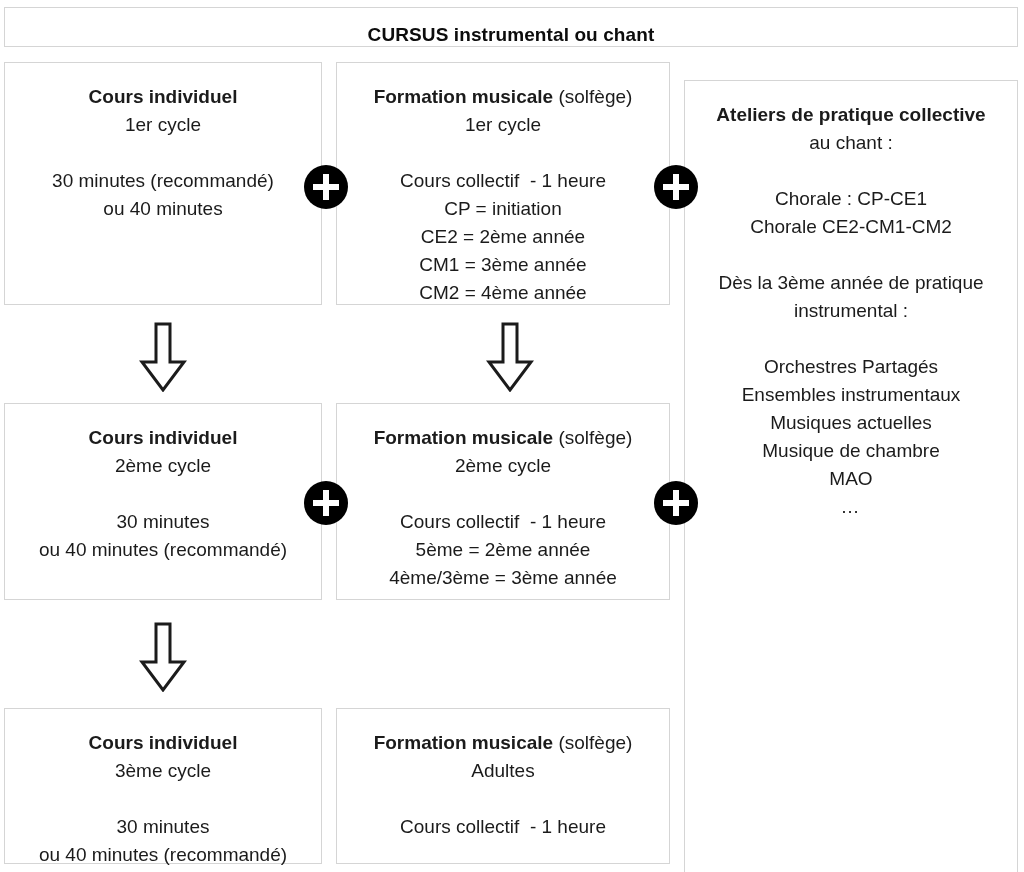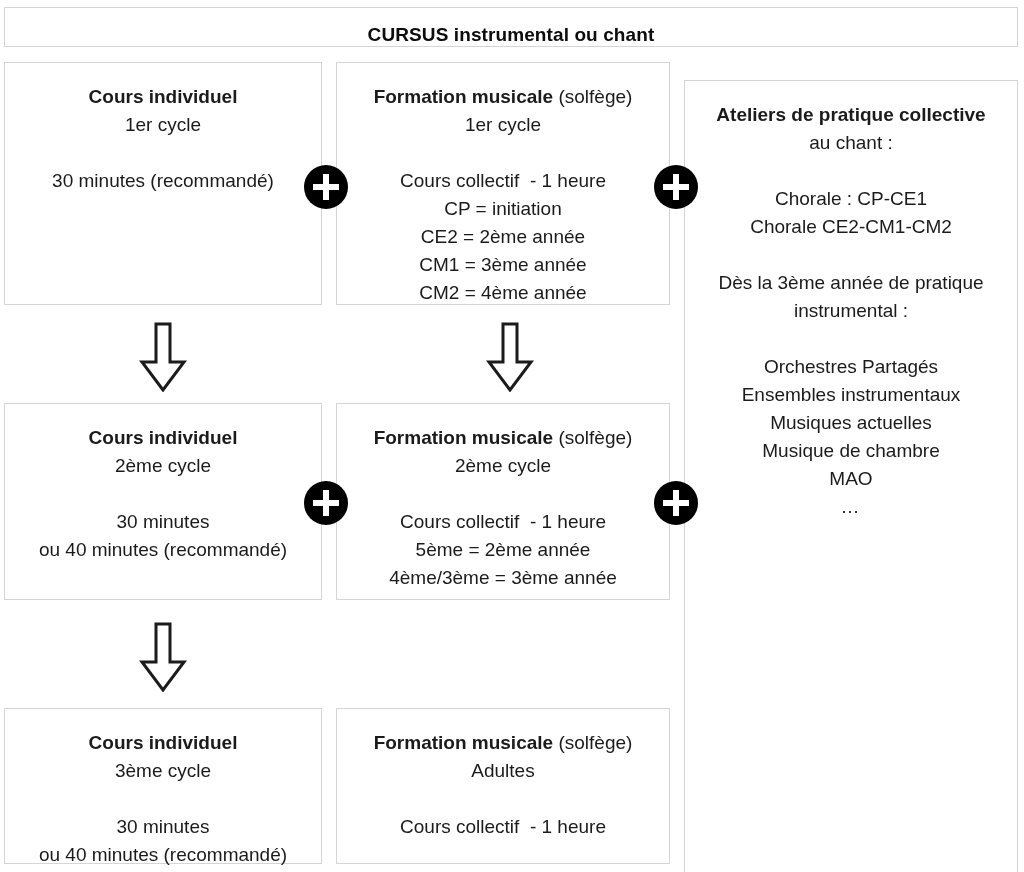--- a/index.html
+++ b/index.html
@@ -137,20 +137,21 @@
 
   <div class="box" id="title-banner">
     <span class="title-text">CURSUS instrumental ou chant</span>
   </div>
 
   <div class="box card" id="box-ci-1">
     <div class="line bold">Cours individuel</div>
     <div class="line">1er cycle</div>
     <div class="line spacer">&nbsp;</div>
     <div class="line">30 minutes (recommandé)</div>
+    <div class="line">ou 40 minutes</div>
   </div>
 
   <div class="box card" id="box-fm-1">
     <div class="line"><b>Formation musicale</b><span class="reg"> (solfège)</span></div>
     <div class="line">1er cycle</div>
     <div class="line spacer">&nbsp;</div>
     <div class="line">Cours collectif  - 1 heure</div>
     <div class="line">CP = initiation</div>
     <div class="line">CE2 = 2ème année</div>
     <div class="line">CM1 = 3ème année</div>

